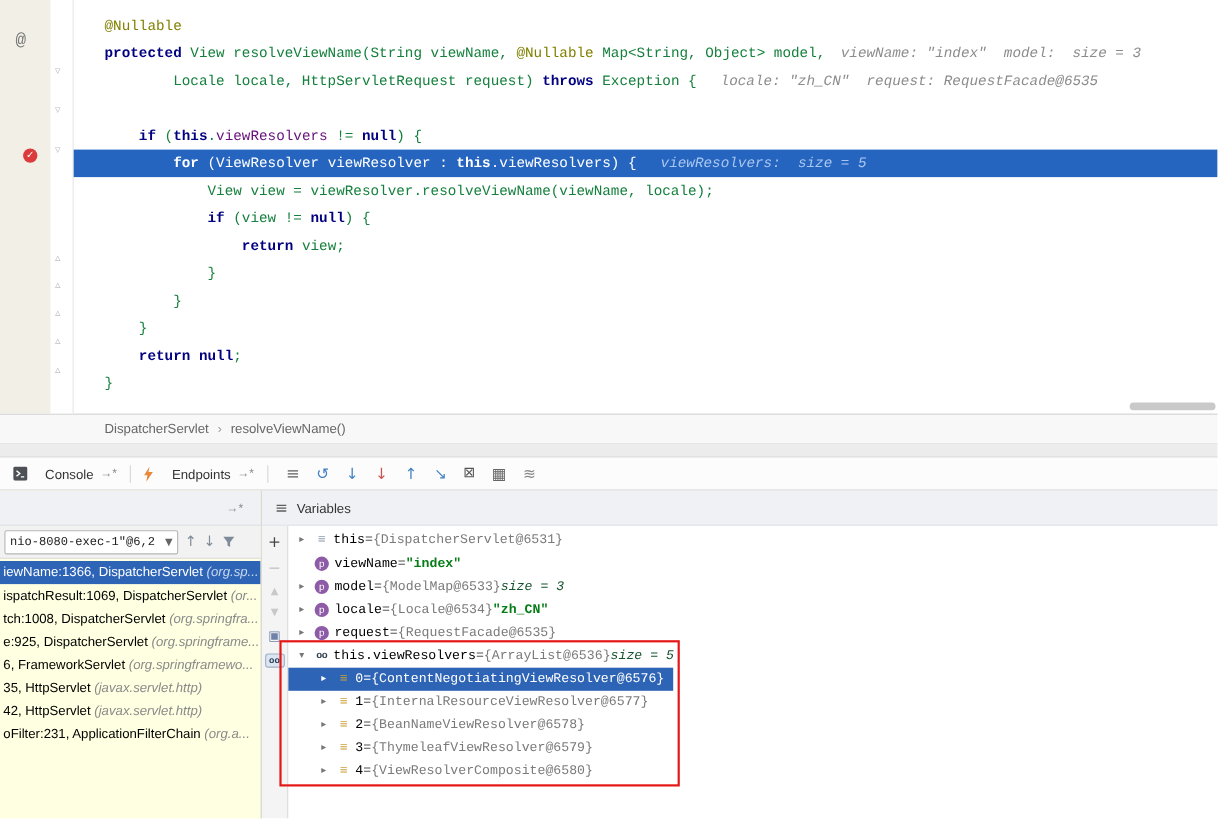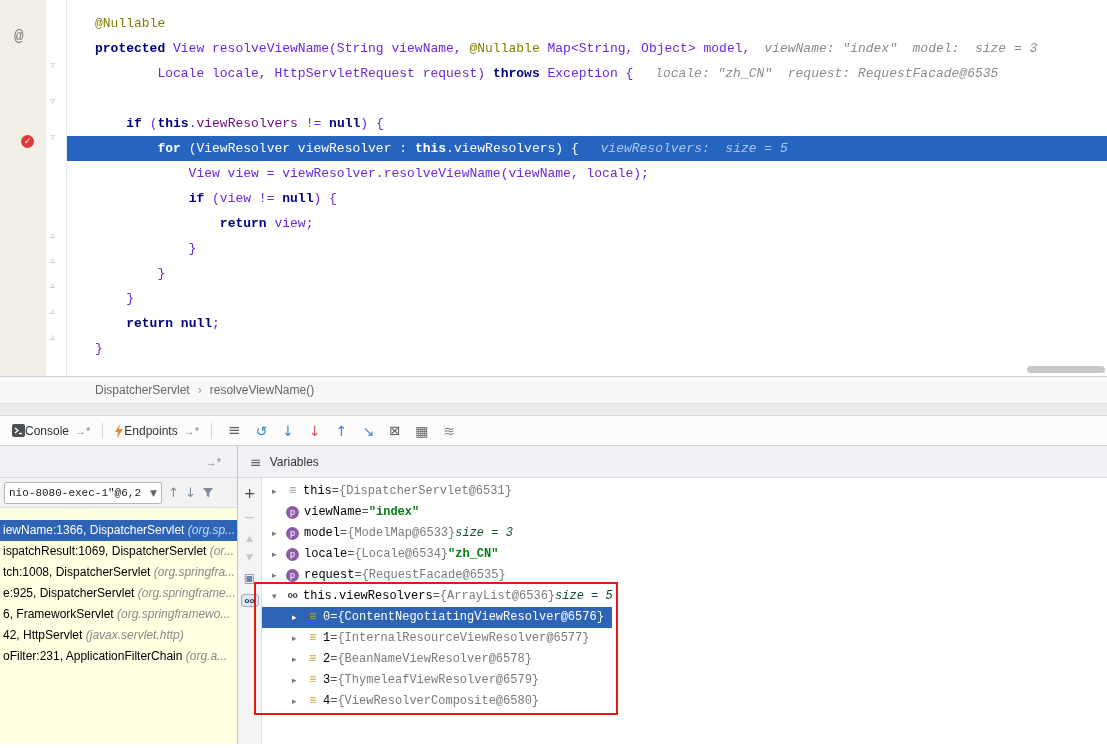--- a/index.html
+++ b/index.html
@@ -15,49 +15,49 @@
   .fold-strip{position:absolute;left:46px;top:0;bottom:0;width:21px;background:#fff;border-right:1px solid #E6E6E6}
   .fm{position:absolute;left:4px;font-size:10px;line-height:10px;color:#BFBFBF;font-family:"DejaVu Sans",sans-serif}
   .code{position:absolute;left:67px;top:6px;right:0;padding-top:5px;font-family:"Liberation Mono",monospace;font-size:13px;line-height:25px;white-space:pre}
   .line{height:25px;padding-left:28px}
   .line.hl{background:#2565BF}
   .line.hl span{color:#fff !important}
   .line.hl .hint{color:#A9C6F0 !important}
   .tok-kw{color:#000080;font-weight:bold}
   .tok-ann{color:#808000}
   .tok-fld{color:#660E7A}
-  .tok-pl{color:#6d28d9}
+  .tok-pl{color:#15803d}
   .hint{color:#8C8C8C;font-style:italic;margin-left:14px}
   .margin-line{position:absolute;left:1020px;top:0;bottom:0;width:1px;background:#EDEDED;z-index:-1}
   .hscroll{position:absolute;right:2px;bottom:3px;width:78px;height:7px;border-radius:4px;background:#C9C9C9}
 
   
   .breadcrumb{height:27px;line-height:27px;background:#F8F8F8;border-bottom:1px solid #DCDCDC;padding-left:95px;font-size:12px;color:#666}
   .bc-sep{margin:0 8px;color:#9E9E9E}
 
   .spacer-strip{height:12px;background:#ECECEC;border-bottom:1px solid #D8D8D8}
 
   
   .toolbar{height:30px;background:#FCFCFC;border-bottom:1px solid #D2D2D2;display:flex;align-items:center;padding-left:8px;font-size:12px;color:#333}
-  .tab{display:flex;align-items:center;gap:0;padding:0 4px;height:100%}
+  .tab{display:flex;align-items:center;gap:16px;padding:0 4px;height:100%}
   .tab-arrow{color:#8A8A8A;font-size:11px;margin:0 6px 0 2px}
   .tsep{width:1px;height:16px;background:#D6D6D6;margin:0 6px}
   .ticons{display:flex;align-items:center;gap:15px;margin-left:10px}
   .ticon{font-family:"DejaVu Sans",sans-serif;line-height:1}
 
   
   .bottom{display:flex;height:298px}
   .left-panel{width:238px;border-right:1px solid #C6C6C6;display:flex;flex-direction:column;background:#FFFFE1;overflow:hidden}
   .lp-top{height:32px;background:#EFF1F4;border-bottom:1px solid #D9DDE2;display:flex;justify-content:flex-end;align-items:center;padding-right:10px}
   .lp-dd-row{height:30px;background:#F2F2F2;border-bottom:1px solid #DCDCDC;display:flex;align-items:center;gap:6px;padding:0 4px}
   .combo{width:158px;height:22px;background:#fff;border:1px solid #B6B6B6;border-radius:2px;display:flex;align-items:center;justify-content:space-between;padding:0 4px;font-family:"Liberation Mono",monospace;font-size:11px;color:#222;overflow:hidden;white-space:nowrap}
   .combo-text{overflow:hidden}
   .combo-chev{color:#666;font-size:9px;font-family:"DejaVu Sans",sans-serif}
   .fp-ic{color:#7E8B99;font-size:13px;font-family:"DejaVu Sans",sans-serif}
-  .frames-list{flex:1;overflow:hidden;padding-top:12px}
+  .frames-list{flex:1;overflow:hidden;padding-top:2px}
   .frame-row{height:21px;line-height:21px;font-size:12px;padding-left:3px;white-space:nowrap;overflow:hidden;color:#000}
   .frame-pkg{font-style:italic;color:#8A8A8A}
   .frame-row.selected{background:#2E64B5;color:#fff}
   .frame-row.selected .frame-pkg{color:#C9D7F0}
 
   .right-panel{flex:1;display:flex;flex-direction:column;min-width:0}
   .vp-header{height:32px;background:#EFF1F4;border-bottom:1px solid #D9DDE2;display:flex;align-items:center;gap:8px;padding-left:12px;font-size:12px;color:#333}
   .vp-menu{color:#5F5F5F;font-size:14px;font-family:"DejaVu Sans",sans-serif}
   .vp-body{flex:1;display:flex;position:relative;background:#fff;overflow:hidden}
   .watch-col{width:24px;background:#F4F4F4;border-right:1px solid #DDDDDD;display:flex;flex-direction:column;align-items:center;padding-top:8px;gap:10px}
@@ -161,20 +161,21 @@
         <svg width="12" height="12" viewBox="0 0 12 12">
             <path d="M1 1h10L7.2 6v4.2L4.8 9V6Z" fill="#7E8B99"></path>
           </svg>
       </div>
       <div class="frames-list" id="frames-list">
           <div class="frame-row selected"><span class="frame-main">iewName:1366, DispatcherServlet </span><span class="frame-pkg">(org.sp...</span></div>
           <div class="frame-row"><span class="frame-main">ispatchResult:1069, DispatcherServlet </span><span class="frame-pkg">(or...</span></div>
           <div class="frame-row"><span class="frame-main">tch:1008, DispatcherServlet </span><span class="frame-pkg">(org.springfra...</span></div>
           <div class="frame-row"><span class="frame-main">e:925, DispatcherServlet </span><span class="frame-pkg">(org.springframe...</span></div>
           <div class="frame-row"><span class="frame-main">6, FrameworkServlet </span><span class="frame-pkg">(org.springframewo...</span></div>
+          <div class="frame-row"><span class="frame-main">35, HttpServlet </span><span class="frame-pkg">(javax.servlet.http)</span></div>
           <div class="frame-row"><span class="frame-main">42, HttpServlet </span><span class="frame-pkg">(javax.servlet.http)</span></div>
           <div class="frame-row"><span class="frame-main">oFilter:231, ApplicationFilterChain </span><span class="frame-pkg">(org.a...</span></div>
         </div>
     </div>
 
     <div class="right-panel">
       <div class="vp-header">
         <span class="vp-menu">≡</span>
         <span>Variables</span>
       </div>

